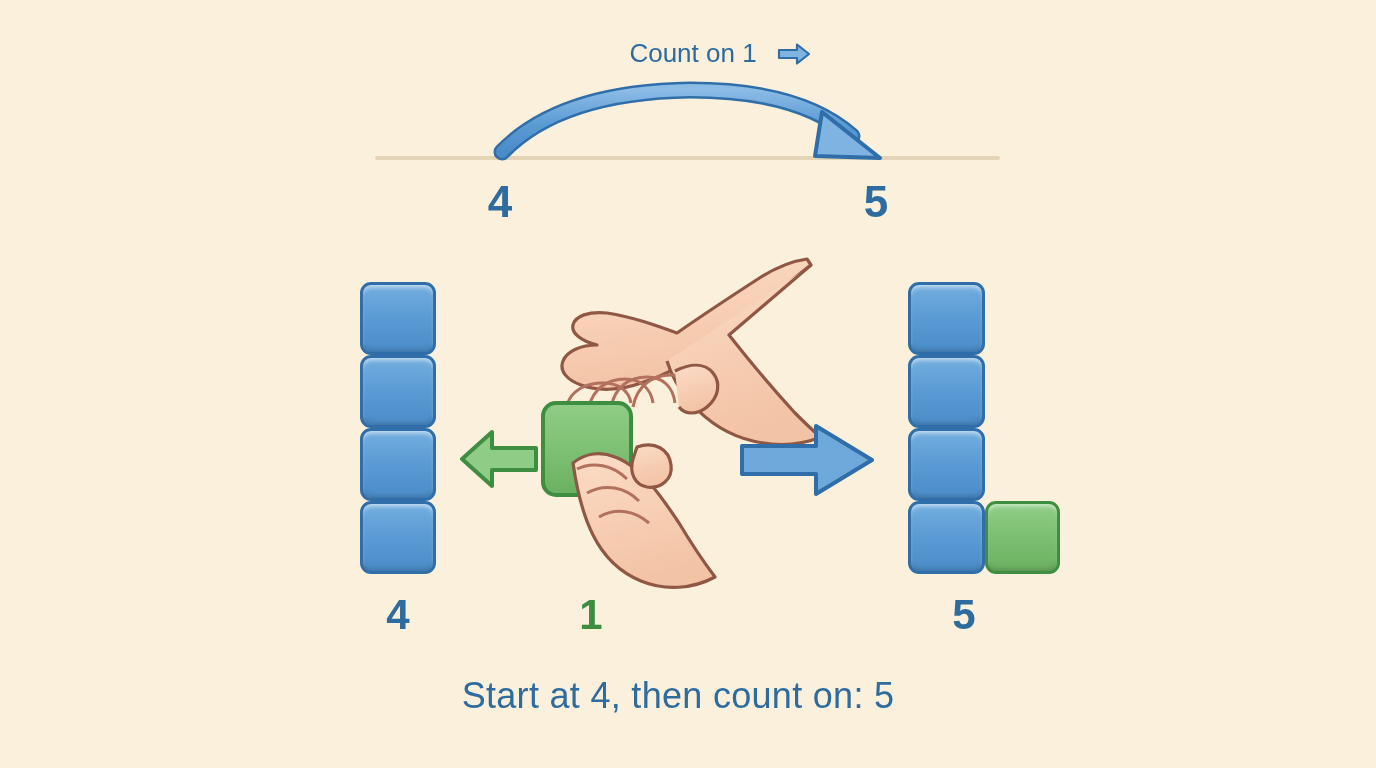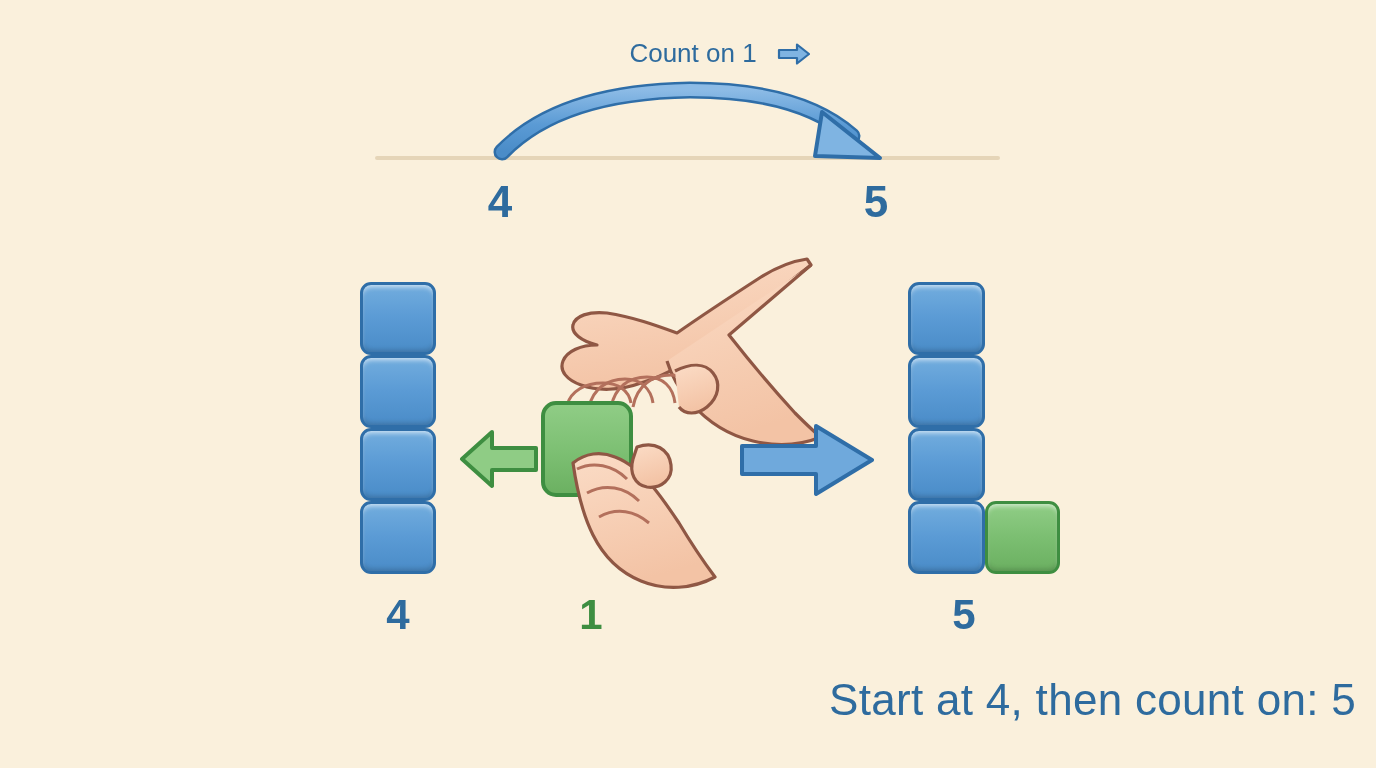--- a/index.html
+++ b/index.html
@@ -77,22 +77,22 @@
     width: 90px;
   }
   .tower-label.blue-text  { color: #2e6b9e; }
   .tower-label.green-text { color: #3e8e41; }
 
   
   #summary-caption {
     left: 0;
     top: 675px;
     width: 1356px;
-    text-align: right;
-    font-size: 44px;
+    text-align: center;
+    font-size: 36px;
     color: #2e6b9e;
     letter-spacing: .3px;
   }
 
   svg { display: block; }
 </style>
 </head>
 <body>
 
 <div id="scene">

